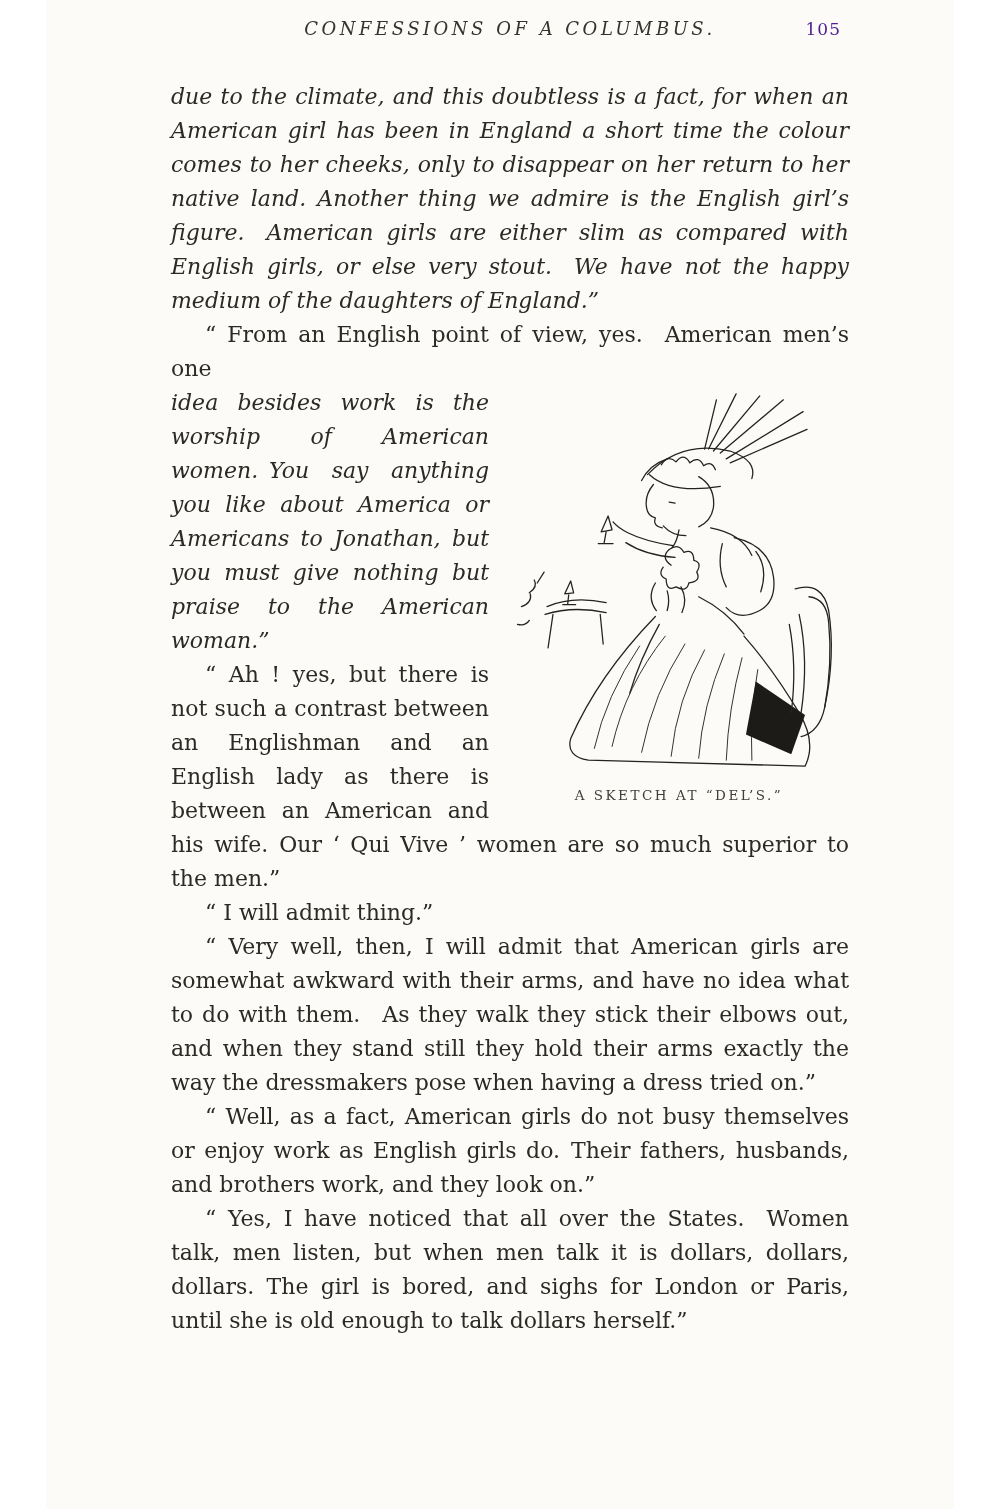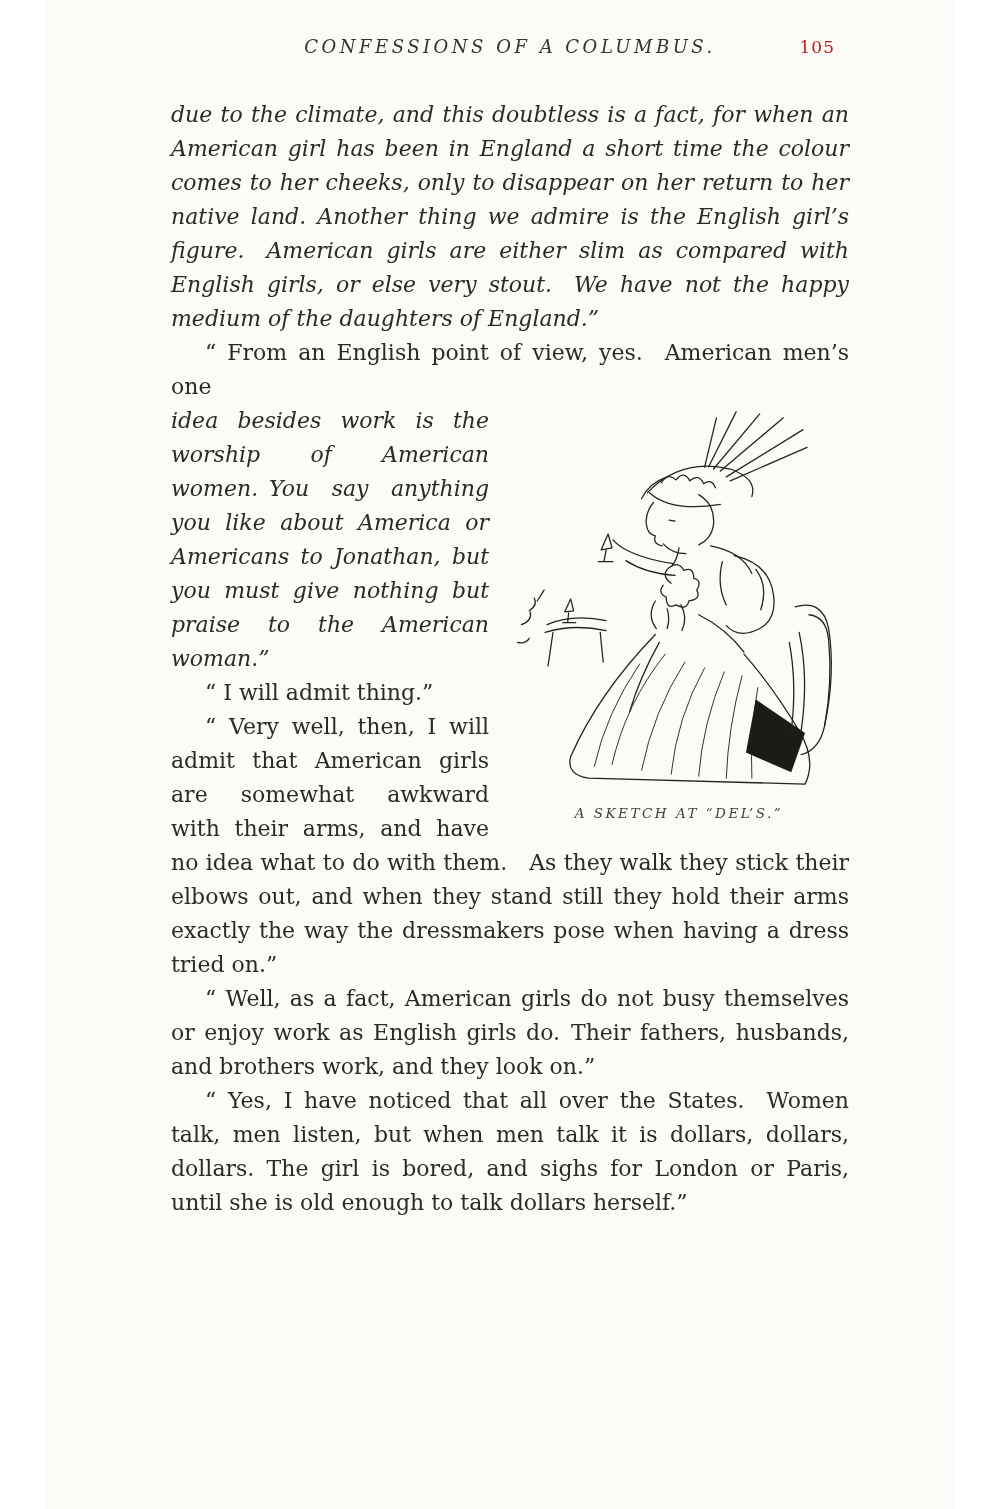--- a/index.html
+++ b/index.html
@@ -6,61 +6,60 @@
   html, body { background: #ffffff; }
 
   .page {
     position: relative;
     width: 908px;
     height: 1509px;
     margin: 0 auto;
     background: #fcfbf8;
     color: #2b2a25;
     font-family: "DejaVu Serif", "Liberation Serif", serif;
-    padding: 36px 105px 0 125px;
+    padding: 18px 105px 0 125px;
     overflow: hidden;
   }
 
   .page-header {
     position: relative;
     height: 28px;
     margin-bottom: 34px;
   }
   .running-title {
     display: block;
     text-align: center;
     font-style: italic;
     font-size: 18px;
     letter-spacing: 3.5px;
     color: #35332d;
   }
   .page-number {
     position: absolute;
-    right: 14px;
+    right: 8px;
     top: 1px;
     font-size: 17px;
     letter-spacing: 1px;
-    color: #b91c1c;
+    color: #4c1d95;
   }
 
   .body-text {
     font-size: 22px;
     line-height: 34px;
     text-align: justify;
     text-justify: inter-word;
   }
   .para { text-indent: 34px; margin: 0; }
   .para.no-indent { text-indent: 0; font-style: italic; }
 
   figure.illustration {
     float: right;
     width: 340px;
     margin: 2px 0 4px 20px;
     text-align: center;
-    font-style: italic;
   }
   figure.illustration svg { display: block; }
   figure.illustration figcaption {
     margin-top: 4px;
     font-size: 13.5px;
     letter-spacing: 2.5px;
     color: #413e37;
     white-space: nowrap;
   }
 
@@ -184,19 +183,20 @@
           <path d="M18 208 q9 -6 5 -13"></path>
           <path d="M10 222 q11 -4 9 -13"></path>
           <path d="M26 198 l7 -11"></path>
           <path d="M6 240 q8 2 12 -4"></path>
         </g>
       </svg>
       <figcaption>A SKETCH AT “DEL’S.”</figcaption>
     </figure>
 
     <p class="para no-indent">idea besides work is the worship of American women. You say anything you like about America or Americans to Jonathan, but you must give nothing but praise to the American woman.”</p>
+    <p class="para">“ Ah ! yes, but there is not such a contrast between an Englishman and an English lady as there is between an American and his wife. Our ‘ Qui Vive ’ women are so much superior to the men.”</p>
     <p class="para">“ I will admit thing.”</p>
     <p class="para">“ Very well, then, I will admit that American girls are somewhat awkward with their arms, and have no idea what to do with them. As they walk they stick their elbows out, and when they stand still they hold their arms exactly the way the dressmakers pose when having a dress tried on.”</p>
     <p class="para">“ Well, as a fact, American girls do not busy themselves or enjoy work as English girls do. Their fathers, husbands, and brothers work, and they look on.”</p>
     <p class="para">“ Yes, I have noticed that all over the States. Women talk, men listen, but when men talk it is dollars, dollars, dollars. The girl is bored, and sighs for London or Paris, until she is old enough to talk dollars herself.”</p>
 
   </div>
 </div>
 
 </body></html>

